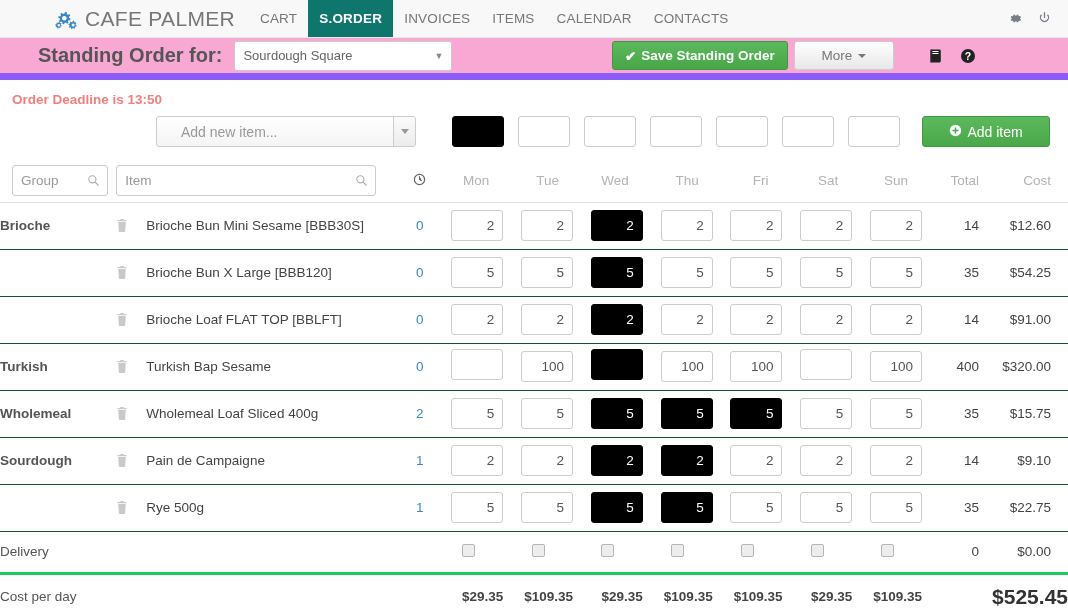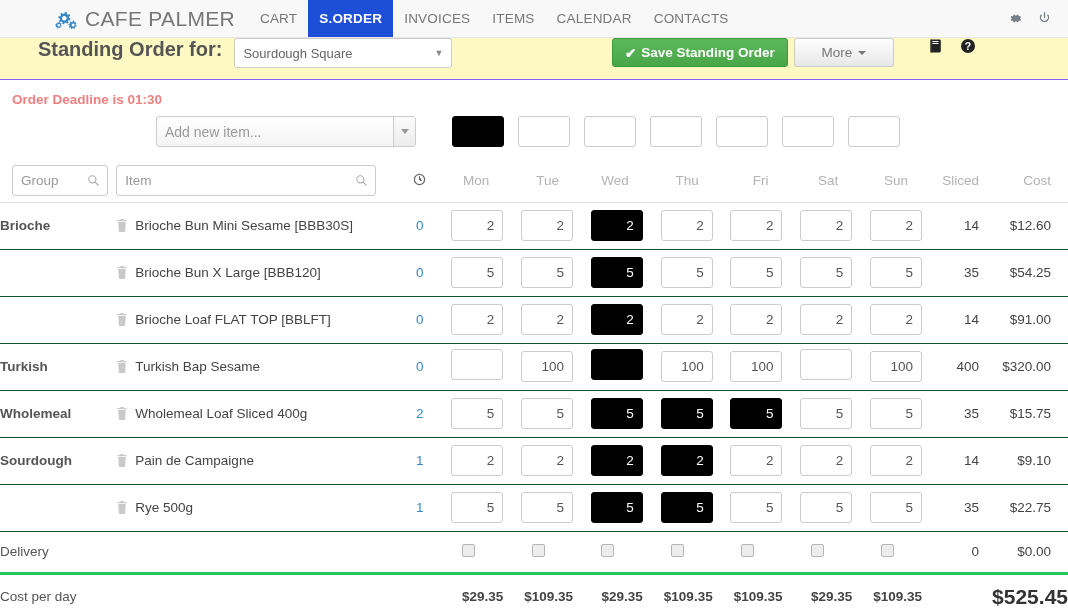--- a/index.html
+++ b/index.html
@@ -37,40 +37,40 @@
     align-items: center;
     padding: 0 11px;
     font-size: 13.5px;
     color: #777777;
     letter-spacing: .2px;
     text-decoration: none;
     cursor: pointer;
     white-space: nowrap;
   }
   .nav-item.active {
-    background: #1d4ed8;
+    background: #0f766e;
     color: #ffffff;
     font-weight: bold;
   }
   .nav-right {
     position: absolute;
     right: 16px; top: 0; bottom: 0;
     display: flex;
     align-items: center;
     gap: 14px;
   }
   .nav-icon { color: #777e87; display: flex; align-items: center; cursor: pointer; }
 
   
   .toolbar {
     height: 42px;
-    background: #fef9c3;
-    border-bottom: 1px solid #8b5cf6;
-    display: flex;
-    align-items: flex-start;
+    background: #f9a8d4;
+    border-bottom: 7px solid #8b5cf6;
+    display: flex;
+    align-items: center;
     position: relative;
     padding-left: 38px;
   }
   .toolbar-title {
     font-size: 20px;
     color: #555555;
     font-weight: bold;
     margin-right: 12px;
     white-space: nowrap;
   }
@@ -162,21 +162,21 @@
   .add-select {
     position: absolute;
     left: 156px;
     width: 260px;
     height: 31px;
     background-image: linear-gradient(#ffffff, #f4f4f4);
     border: 1px solid #cccccc;
     border-radius: 3px;
     display: flex;
     align-items: center;
-    padding: 0 8px;
+    padding: 0 24px;
     font-size: 14px;
     color: #999999;
     cursor: pointer;
   }
   .add-select .sel-arrow {
     position: absolute;
     right: 0; top: 0; bottom: 0;
     width: 22px;
     border-left: 1px solid #cccccc;
     background-image: linear-gradient(#fbfbfb, #ececec);
@@ -271,21 +271,21 @@
     font-size: 13.5px;
     font-weight: bold;
     color: #555555;
     padding-left: 12px;
   }
   .cell-item {
     font-size: 13.5px;
     color: #444444;
     display: flex;
     align-items: center;
-    gap: 7px;
+    gap: 18px;
     height: 46px;
   }
   .trash { color: #c9c9c9; cursor: pointer; display: flex; }
   .cell-stock {
     text-align: center;
     font-size: 13.5px;
     color: #3a87c8;
   }
   .cell-day { text-align: right; padding-right: 14px; }
   .qty {
@@ -431,38 +431,48 @@
     </span>
     <span class="ti">
       <svg width="16" height="16" viewBox="0 0 16 16">
         <circle cx="8" cy="8" r="7" fill="#222222"></circle>
         <text x="8" y="12" font-size="10.5" font-family="Liberation Sans, sans-serif" font-weight="bold" fill="#ffffff" text-anchor="middle">?</text>
       </svg>
     </span>
   </div>
 </div>
 
-<div class="deadline">Order Deadline is 01:30</div>
+<div class="deadline">Order Deadline is 13:50</div>
 
 <div class="addrow">
   <div class="add-select">
     <span>Add new item...</span>
     <span class="sel-arrow">
         <i></i>
       </span>
   </div>
 
   <span class="qty filled" style="position:absolute;left:452px;top:0;"></span>
   <span class="qty" style="position:absolute;left:518px;top:0;"></span>
   <span class="qty" style="position:absolute;left:584px;top:0;"></span>
   <span class="qty" style="position:absolute;left:650px;top:0;"></span>
   <span class="qty" style="position:absolute;left:716px;top:0;"></span>
   <span class="qty" style="position:absolute;left:782px;top:0;"></span>
   <span class="qty" style="position:absolute;left:848px;top:0;"></span>
 
+  <div class="btn-additem">
+    <span>
+      <svg width="13" height="13" viewBox="0 0 16 16">
+        <circle cx="8" cy="8" r="7" fill="#ffffff"></circle>
+        <path fill="#4aa84a" d="M7.1 4.2h1.8v7.6H7.1z"></path>
+        <path fill="#4aa84a" d="M4.2 7.1h7.6v1.8H4.2z"></path>
+      </svg>
+    </span>
+    <span>Add item</span>
+  </div>
 </div>
 
 <table class="grid">
   <colgroup>
     <col class="c-group">
       <col class="c-item">
       <col class="c-stock">
     <col class="c-day">
       <col class="c-day">
       <col class="c-day">
@@ -505,21 +515,21 @@
           <path stroke="#666666" stroke-width="1.3" stroke-linecap="round" d="M8 4.4V8l2.4 1.6"></path>
         </svg>
       </th>
       <th class="h-day">Mon</th>
       <th class="h-day">Tue</th>
       <th class="h-day">Wed</th>
       <th class="h-day">Thu</th>
       <th class="h-day">Fri</th>
       <th class="h-day">Sat</th>
       <th class="h-day">Sun</th>
-      <th>Sliced</th>
+      <th>Total</th>
       <th>Cost</th>
       <th></th>
     </tr>
   </thead>
 
   <tbody>
 
     <tr class="datarow">
       <td class="cell-group">Brioche</td>
       <td>

